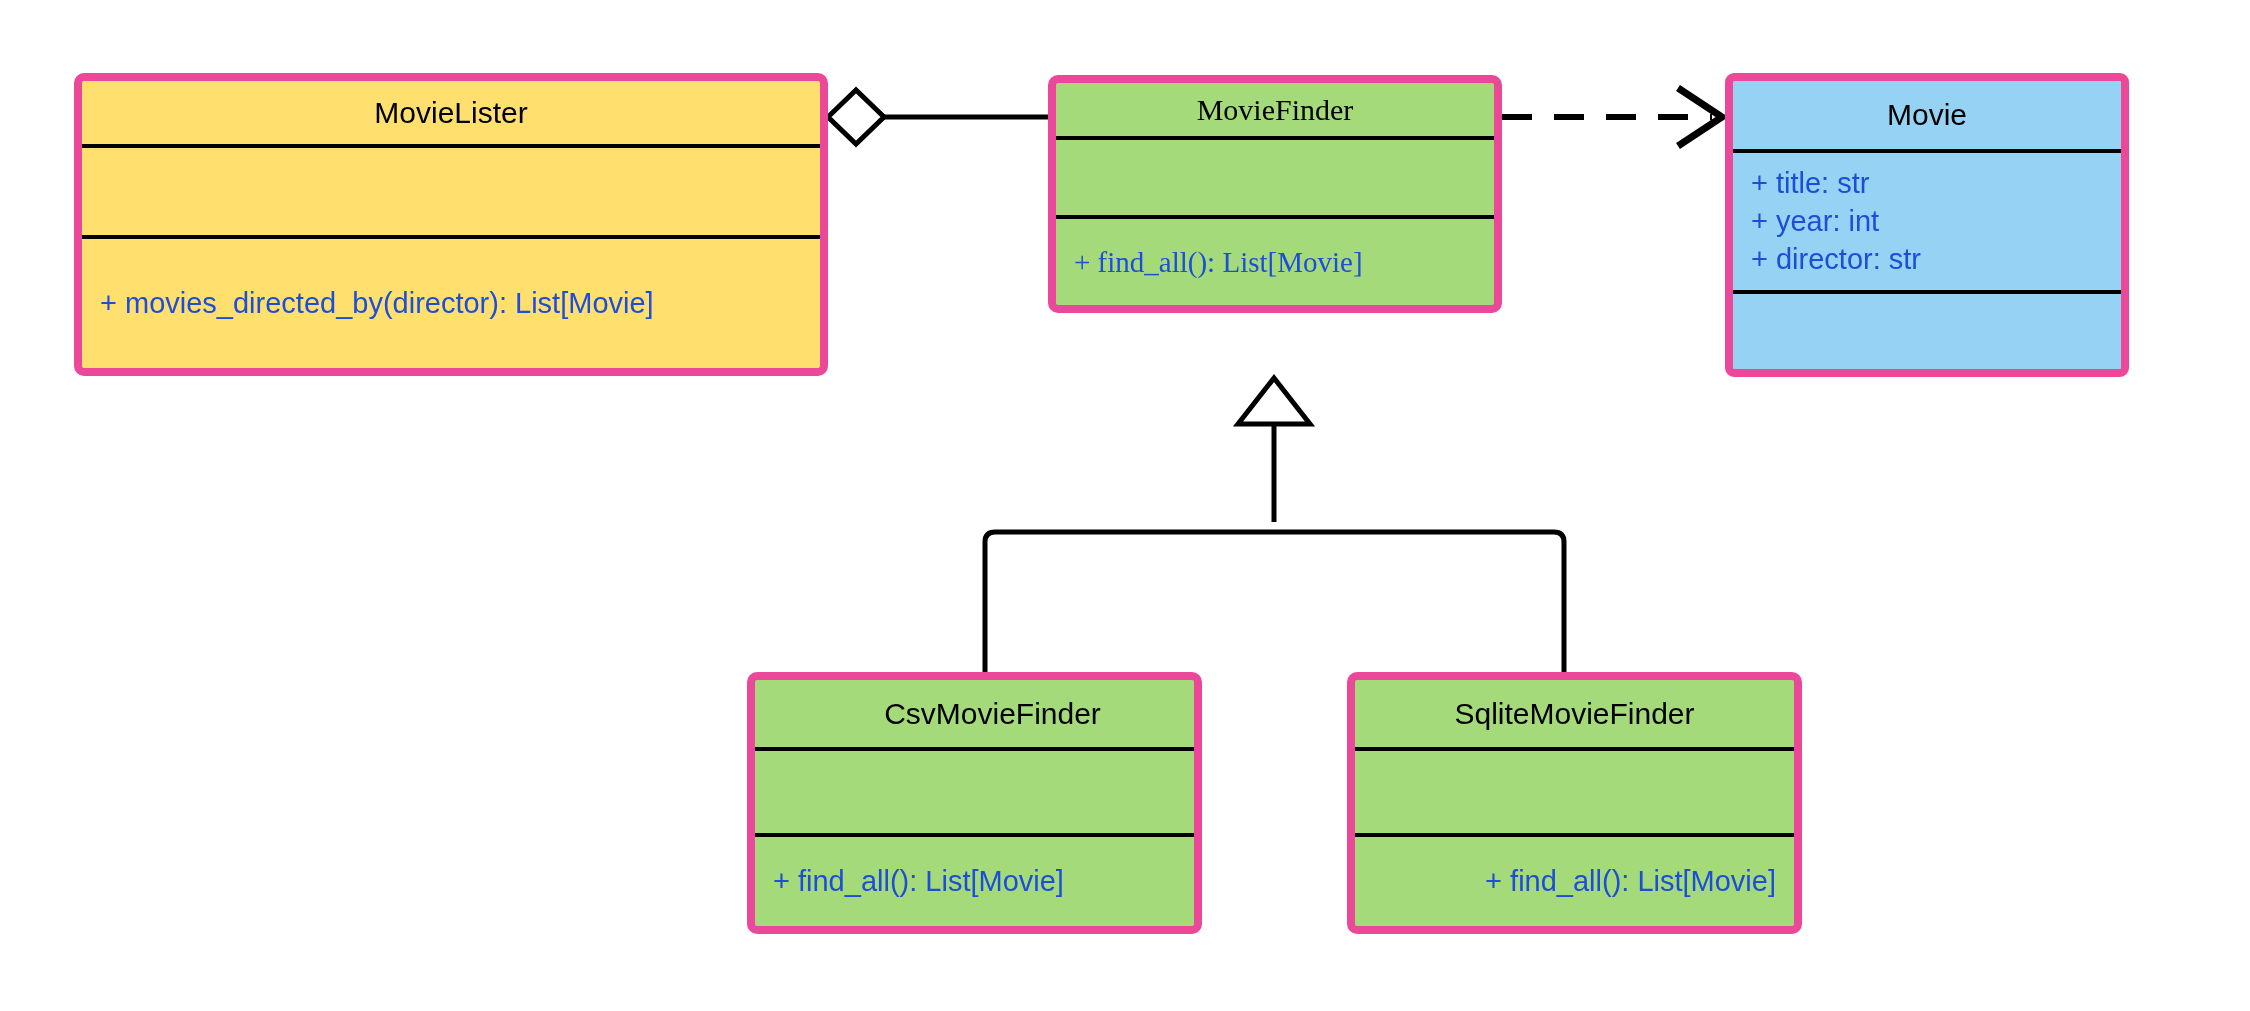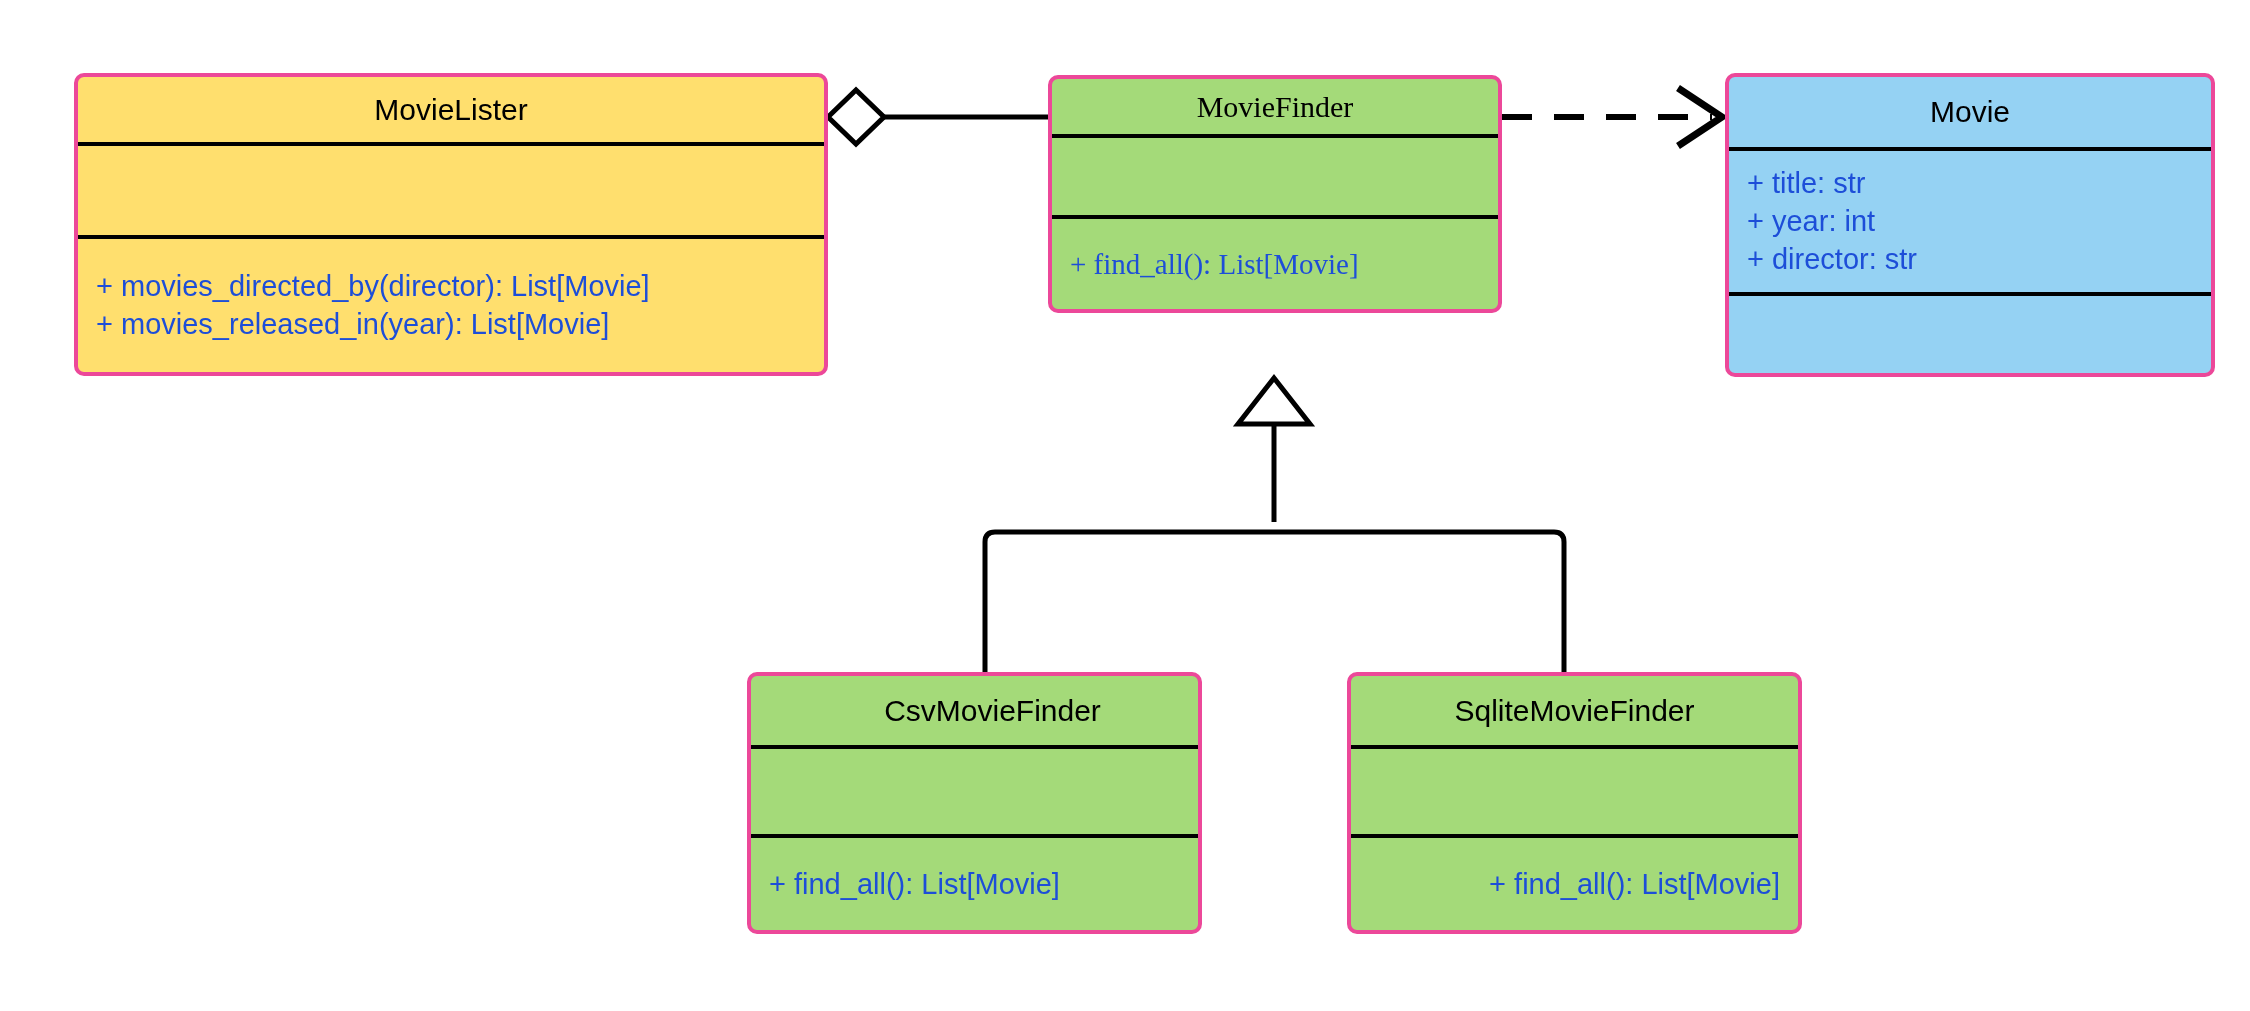--- a/index.html
+++ b/index.html
@@ -22,21 +22,21 @@
     position: absolute;
     left: 0;
     top: 0;
     width: 2250px;
     height: 1011px;
     pointer-events: none;
   }
   .uml-class {
     position: absolute;
     box-sizing: border-box;
-    border: 4px solid #ec4899;
+    border: 8px solid #ec4899;
     border-radius: 10px;
     display: flex;
     flex-direction: column;
     overflow: hidden;
   }
   .compartment {
     box-sizing: border-box;
     width: 100%;
     overflow: hidden;
   }
@@ -93,33 +93,32 @@
 
       <polygon points="1274,378 1310,424 1238,424" fill="#ffffff" stroke="#000000" stroke-width="5" stroke-linejoin="miter"></polygon>
     </g>
   </svg>
 
   <div class="uml-class" style="left:74px; top:73px; width:754px; height:303px; background:#FFDF6E;">
     <div class="compartment class-name" style="height:66px;">MovieLister</div>
     <div class="compartment divider member-list empty" style="height:94px;"></div>
     <div class="compartment divider member-list" style="height:139px;">
       <div class="member">+ movies_directed_by(director): List[Movie]</div>
-      <div class="member">+ movies_released_in(year): List[Movie]</div>
     </div>
   </div>
 
   <div class="uml-class" style="left:1048px; top:75px; width:454px; height:238px; background:#A4DA79;font-family:Liberation Serif, serif;">
     <div class="compartment class-name" style="height:72px;">MovieFinder</div>
     <div class="compartment divider member-list empty" style="height:105px;"></div>
     <div class="compartment divider member-list" style="height:121px;">
       <div class="member">+ find_all(): List[Movie]</div>
     </div>
   </div>
 
-  <div class="uml-class" style="left:1725px; top:73px; width:490px; height:304px; background:#95D2F3;">
+  <div class="uml-class" style="left:1725px; top:73px; width:404px; height:304px; background:#95D2F3;border-radius:9px;">
     <div class="compartment class-name" style="height:70px;">Movie</div>
     <div class="compartment divider member-list" style="height:146px;">
       <div class="member">+ title: str</div>
       <div class="member">+ year: int</div>
       <div class="member">+ director: str</div>
     </div>
     <div class="compartment divider member-list empty" style="height:82px;"></div>
   </div>
 
   <div class="uml-class" style="left:747px; top:672px; width:455px; height:262px; background:#A4DA79;">

